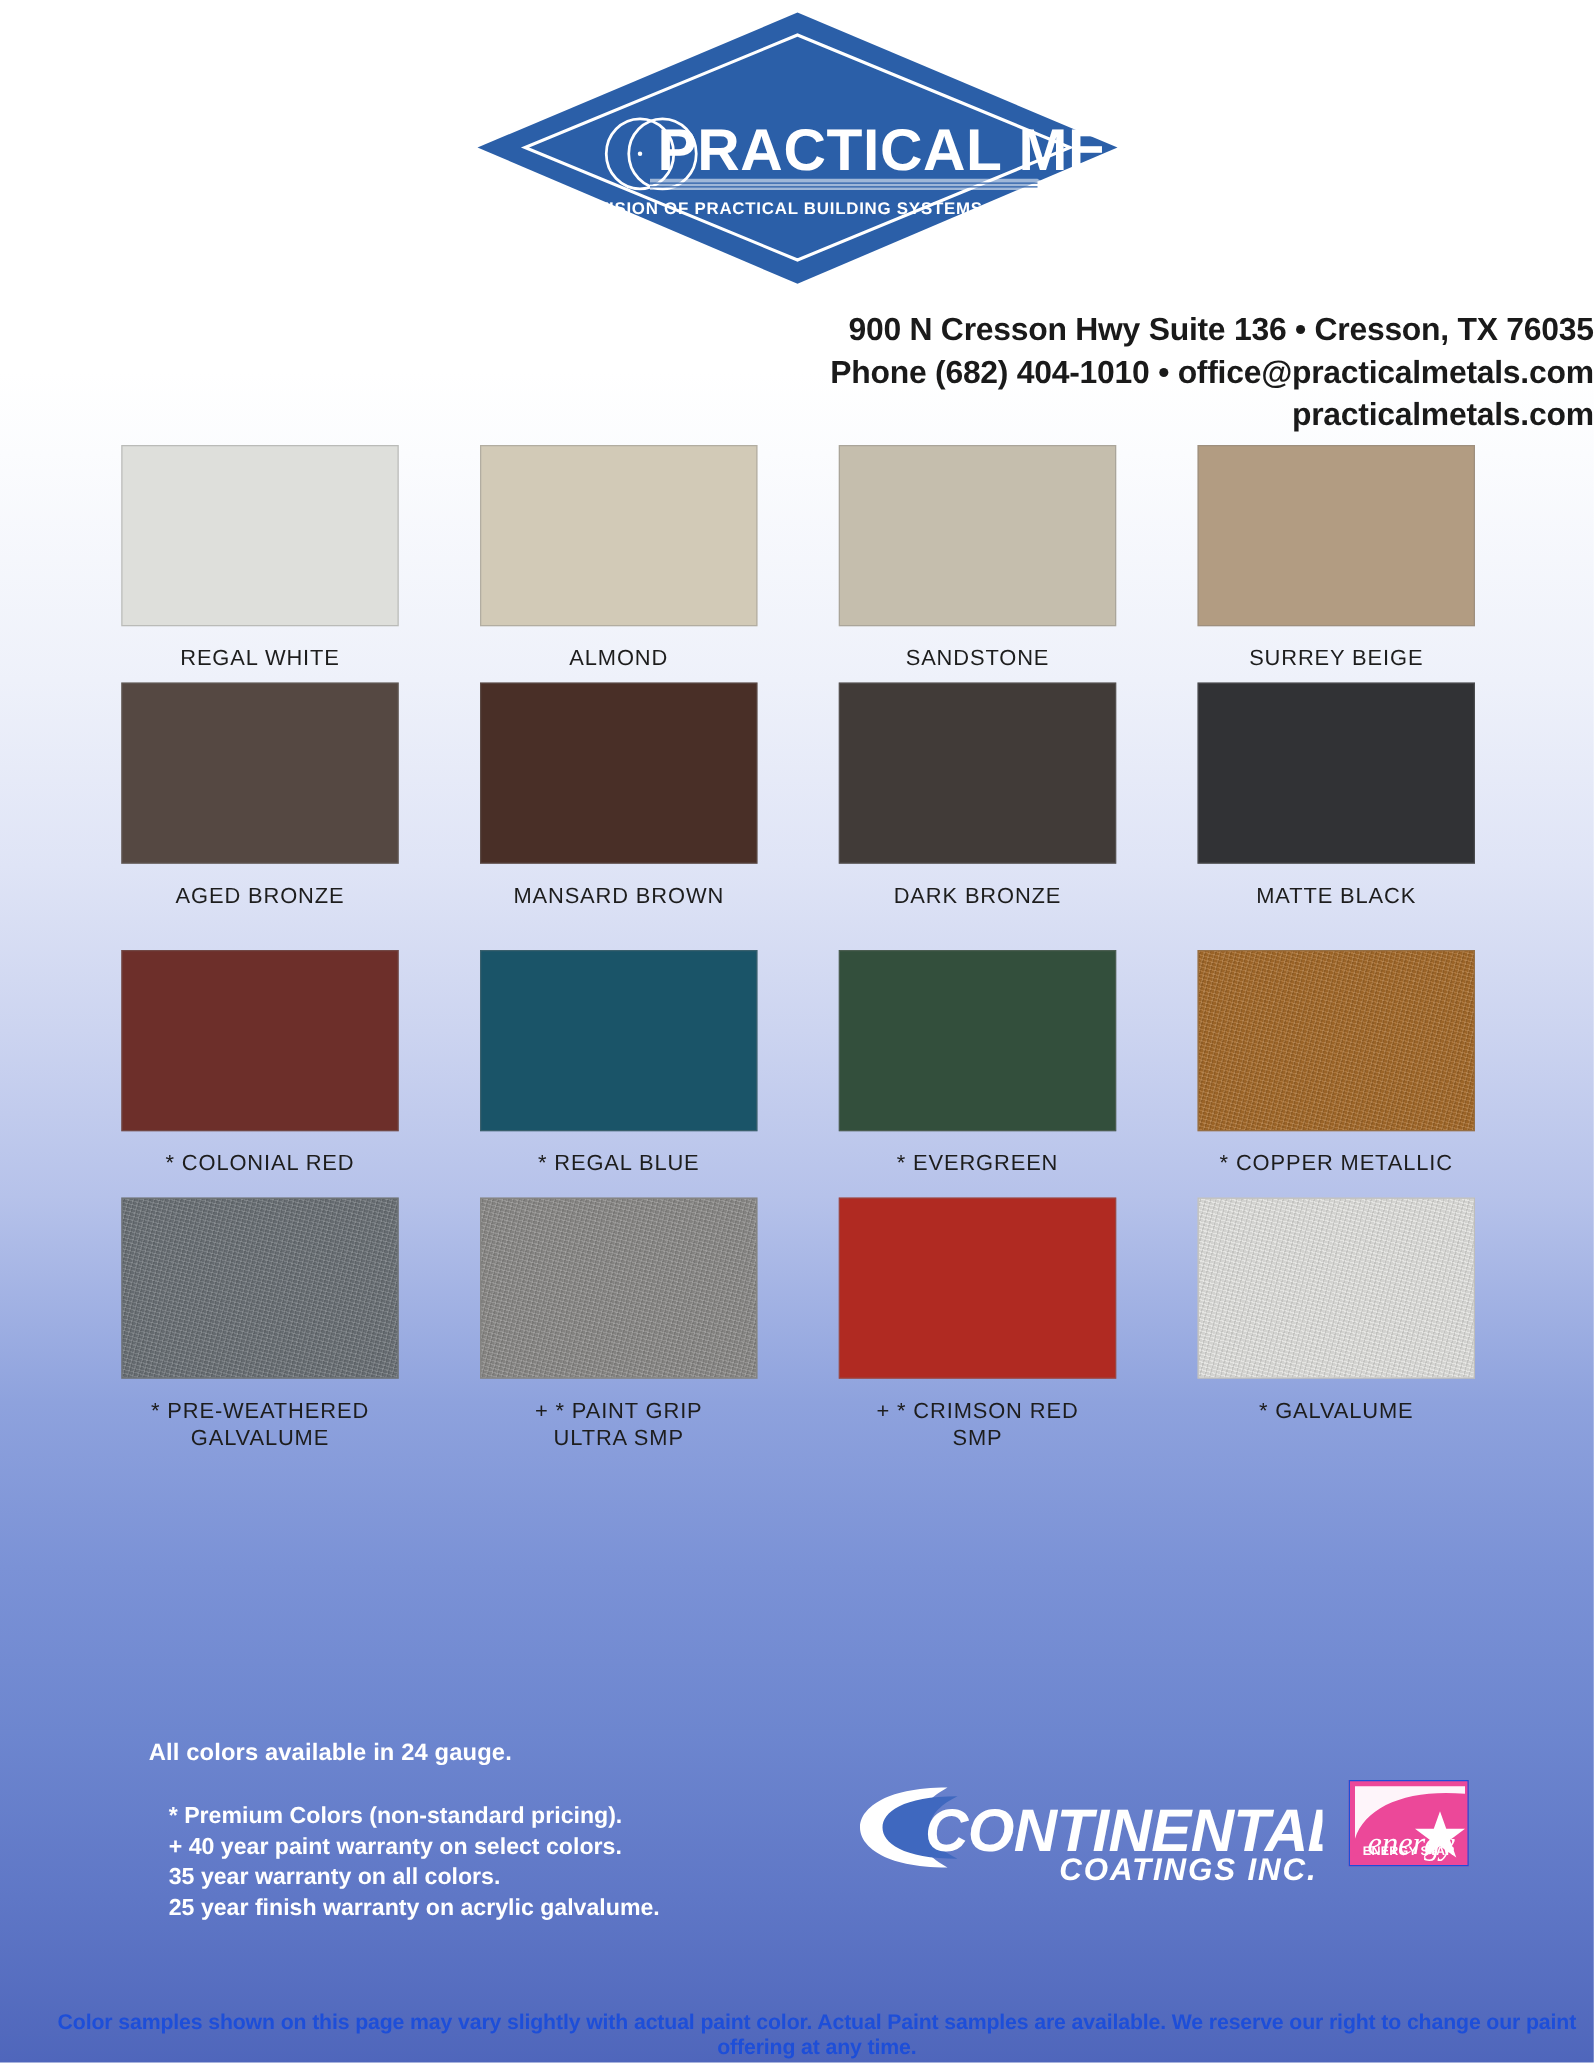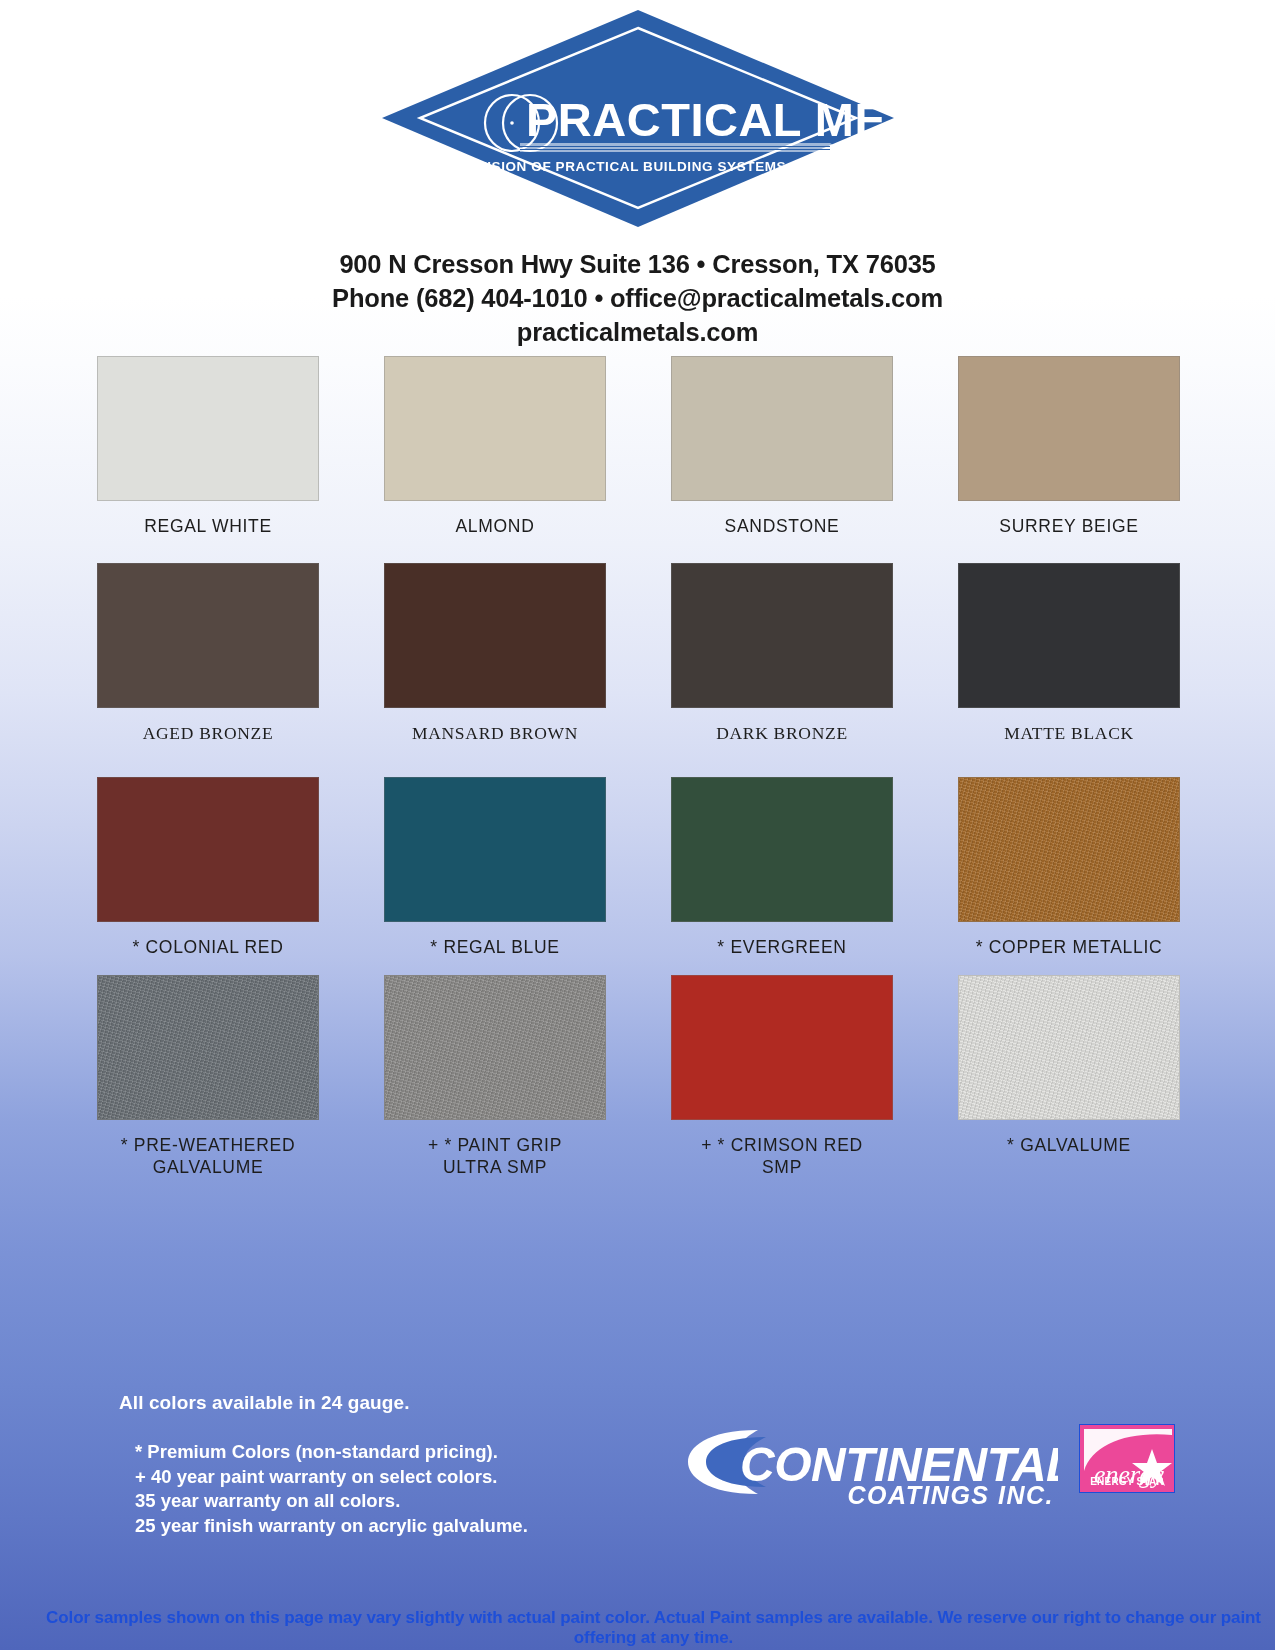--- a/index.html
+++ b/index.html
@@ -20,21 +20,21 @@
 
   .logo-wrap {
     position:relative; width:520px; height:225px; margin:0 auto;
   }
   .hex-outer, .hex-inner {
     position:absolute; left:0; top:0; width:100%; height:100%;
   }
   .contact {
     margin-top:16px;
     font-size:25.5px; font-weight:bold; color:#1a1a1a;
-    line-height:1.34; letter-spacing:-0.2px;
+    line-height:1.34; letter-spacing:-0.2px;text-align:right;
   }
   .contact div { white-space:nowrap; }
   .cell { width:222px; }
   .swatch {
     width:222px; height:145px;
     border:1px solid rgba(120,120,120,0.35);
     position:relative;
     overflow:hidden;
   }
   .swatch .tex {
@@ -58,21 +58,21 @@
   }
 
   .grid-rows { position:absolute; left:97px; top:356px; width:1085px; }
   .gridrow {
     display:grid;
     grid-template-columns:repeat(4,222px);
     column-gap:65px;
   }
   .r1 { margin-top:0; }
   .r2 { margin-top:16px; }
-  .r3 { margin-top:25px;font-family:Liberation Serif, serif; }
+  .r3 { margin-top:8px; }
   .r4 { margin-top:32px; }
   .r5 { margin-top:16px; }
 
   
   .footer { position:absolute; left:16px; top:1386px; width:100%; height:264px; }
   .notes { position:absolute; left:103px; top:6px; color:#ffffff; }
   .notes .gauge {
     font-size:19px; font-weight:bold; letter-spacing:0.1px;
     margin-bottom:26px;
   }

